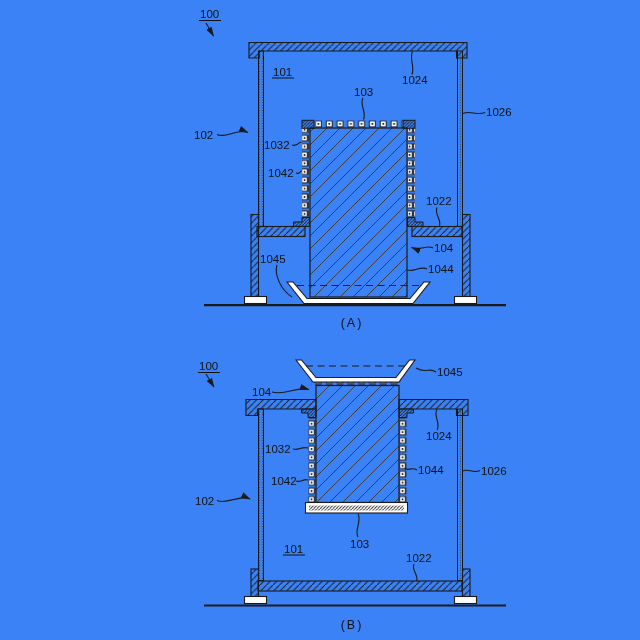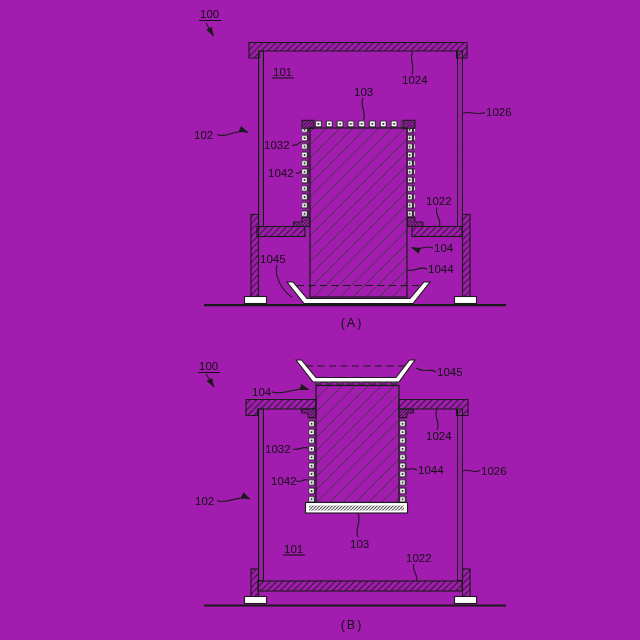--- a/index.html
+++ b/index.html
@@ -1,16 +1,16 @@
 <!DOCTYPE html>
 <html><head>
 <meta charset="utf-8">
 <style>
   html,body{margin:0;padding:0;background:#ffffff;}
-  .canvas{width:640px;height:640px;position:relative;background:#a21caf;overflow:hidden;}
+  .canvas{width:640px;height:640px;position:relative;background:#3b82f6;overflow:hidden;}
   svg{display:block;}
   .wf {fill:#ffffff;stroke:#1a1a1a;stroke-width:1.1;}
   .h6 {fill:url(#h6);stroke:#1a1a1a;stroke-width:1.1;}
   .dn {fill:url(#dense);stroke:#1a1a1a;stroke-width:1;}
   .dnf{fill:url(#dense);stroke:none;}
   .gl {fill:url(#glass);stroke:#1a1a1a;stroke-width:1.2;}
   .st {fill:url(#stip);stroke:#1a1a1a;stroke-width:1;}
   .chv{fill:url(#chainV);stroke:none;}
   .chh{fill:url(#chainH);stroke:none;}
   .ld {stroke:#1a1a1a;stroke-width:1.1;fill:none;}

